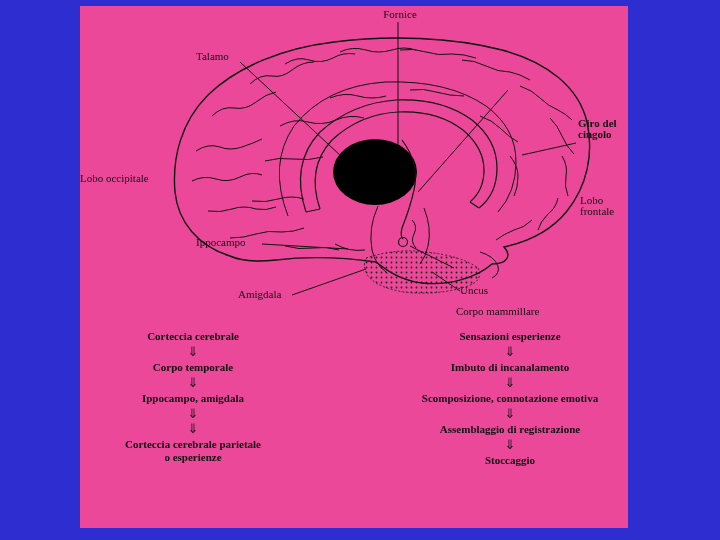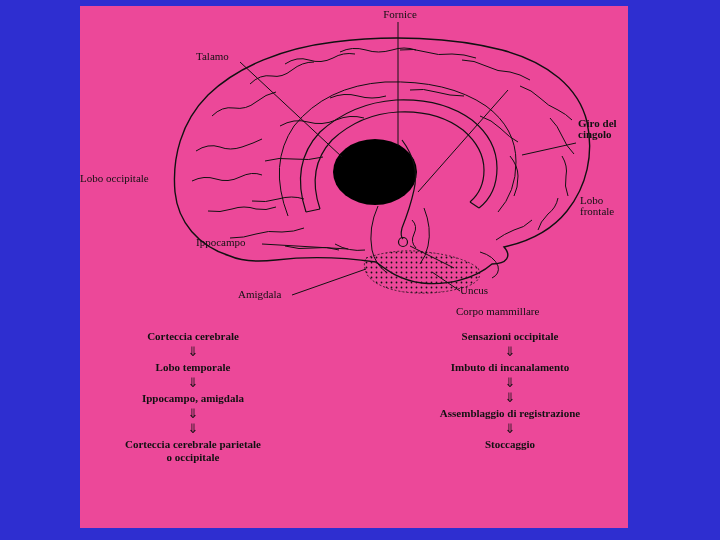--- a/index.html
+++ b/index.html
@@ -134,32 +134,33 @@
     <div class="label lbl-lobo-frontale">Lobo frontale</div>
     <div class="label lbl-ippocampo">Ippocampo</div>
     <div class="label lbl-corpo-mammillare">Corpo mammillare</div>
     <div class="label lbl-amigdala">Amigdala</div>
     <div class="label lbl-uncus">Uncus</div>
   </div>
 
   <div class="flow flow-left">
     <div class="flow-item">Corteccia cerebrale</div>
     <div class="flow-arrow">⇓</div>
-    <div class="flow-item">Lobo temporale</div>
+    <div class="flow-item">Corpo temporale</div>
     <div class="flow-arrow">⇓</div>
     <div class="flow-item">Ippocampo, amigdala</div>
     <div class="flow-arrow">⇓</div>
     <div class="flow-arrow">⇓</div>
-    <div class="flow-item narrow">Corteccia cerebrale parietale o occipitale</div>
+    <div class="flow-item narrow">Corteccia cerebrale parietale o esperienze</div>
   </div>
 
   <div class="flow flow-right">
-    <div class="flow-item">Sensazioni occipitale</div>
+    <div class="flow-item">Sensazioni esperienze</div>
     <div class="flow-arrow">⇓</div>
     <div class="flow-item">Imbuto di incanalamento</div>
     <div class="flow-arrow">⇓</div>
+    <div class="flow-item">Scomposizione, connotazione emotiva</div>
     <div class="flow-arrow">⇓</div>
     <div class="flow-item">Assemblaggio di registrazione</div>
     <div class="flow-arrow">⇓</div>
     <div class="flow-item">Stoccaggio</div>
   </div>
 
 </div>
 
 </body></html>

